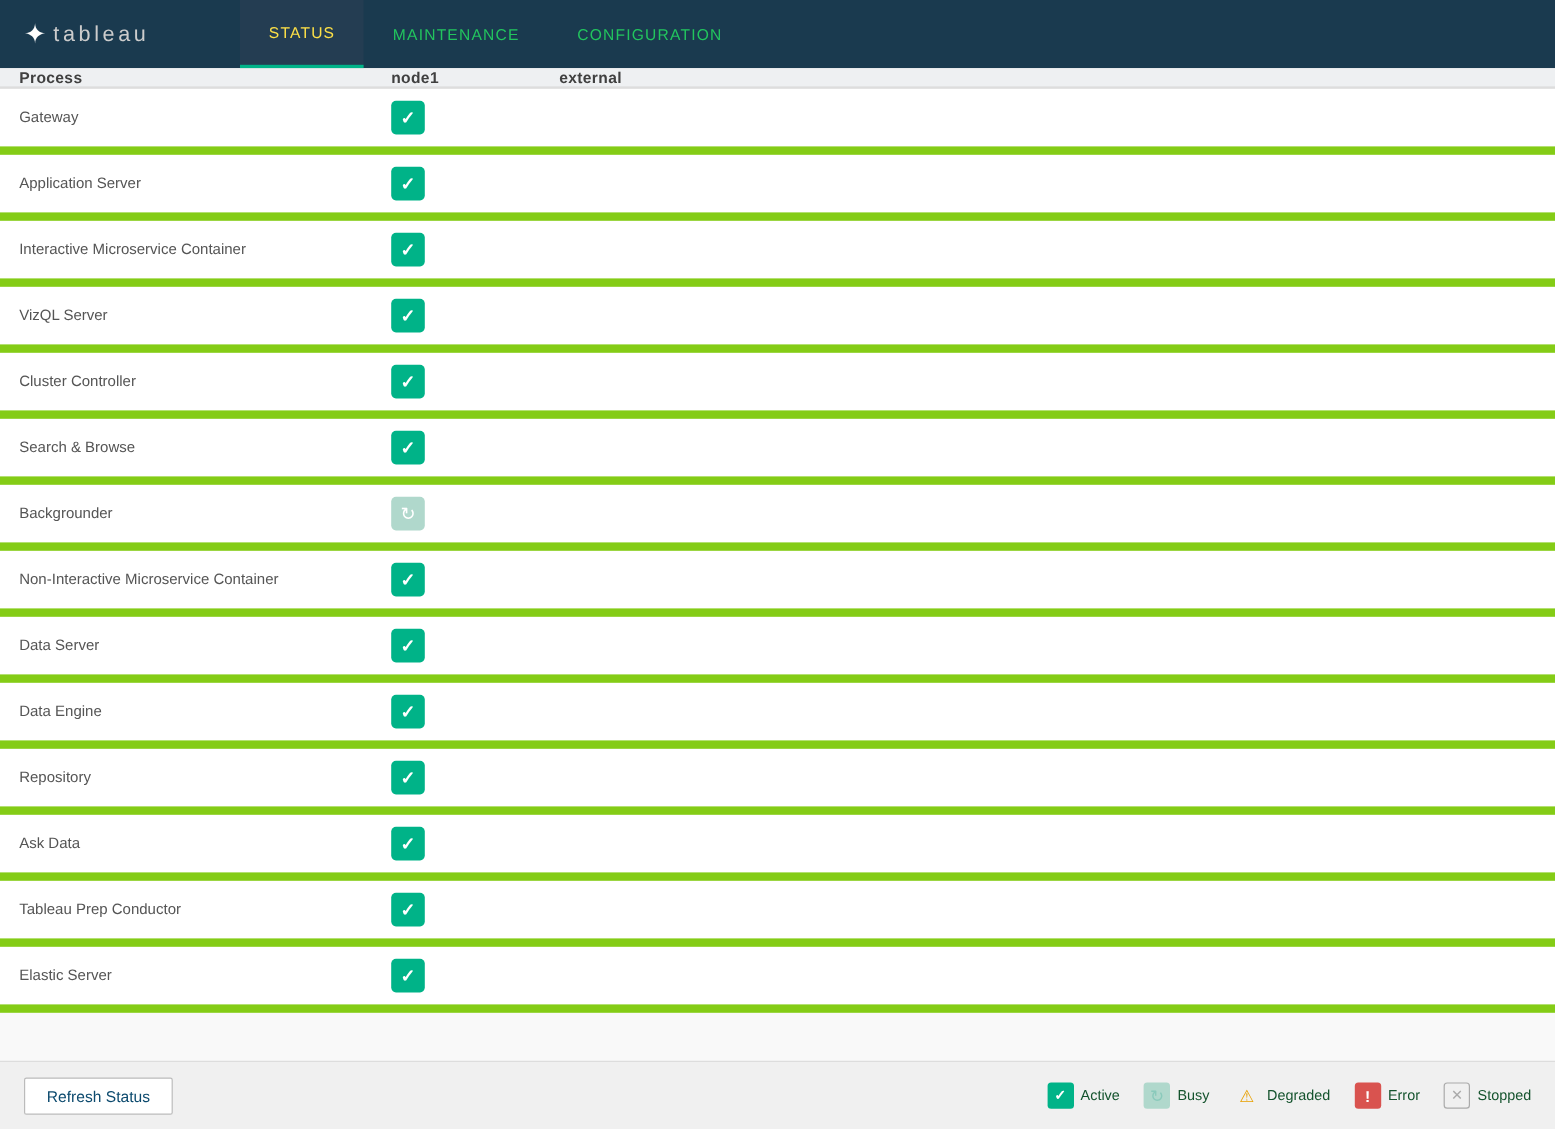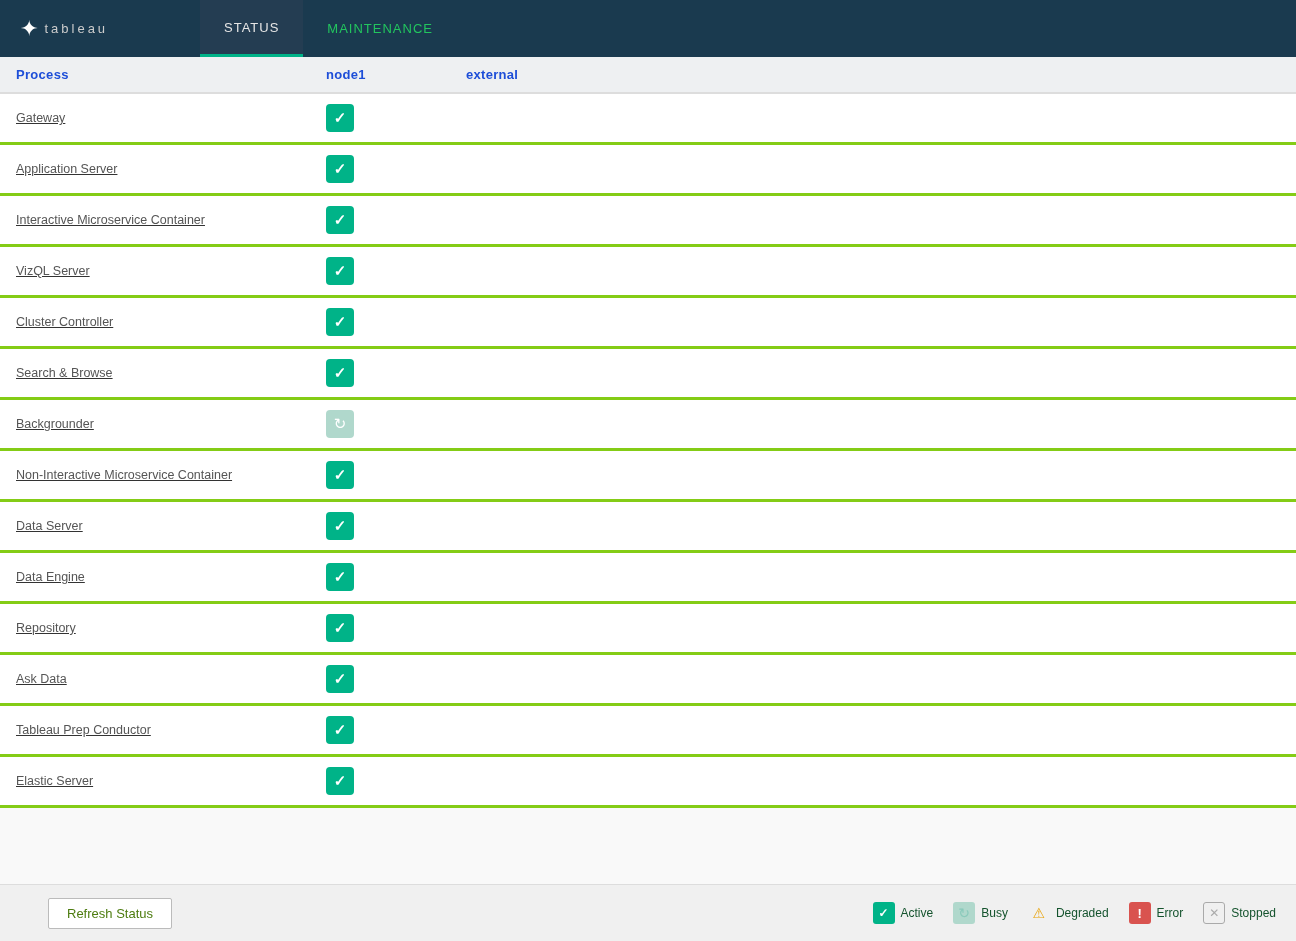--- a/index.html
+++ b/index.html
@@ -21,21 +21,21 @@
     }
     .logo-icon {
       color: #fff;
       font-size: 22px;
       margin-right: 8px;
       letter-spacing: -2px;
       font-weight: 300;
     }
     .logo-text {
       color: #ccc;
-      font-size: 13px;
+      font-size: 18px;
       letter-spacing: 3px;
       font-weight: 300;
     }
     .nav-tabs {
       display: flex;
       height: 100%;
       align-items: center;
     }
     .nav-tab {
       color: #22c55e;
@@ -43,21 +43,21 @@
       height: 100%;
       display: flex;
       align-items: center;
       font-size: 13px;
       letter-spacing: 1px;
       cursor: pointer;
       text-transform: uppercase;
       font-weight: 400;
     }
     .nav-tab.active {
-      color: #e5e5e5;
+      color: #fde047;
       background: #243d52;
       border-bottom: 3px solid #00b388;
     }
 
     
     .main-content {
       flex: 1;
       overflow-y: auto;
       background: #f9f9f9;
     }
@@ -66,36 +66,35 @@
     .status-table {
       width: 100%;
       border-collapse: collapse;
       background: #fff;
     }
     .status-table thead tr {
       background: #eef0f2;
       border-bottom: 2px solid #ddd;
     }
     .status-table thead th {
-      padding: 10px 16px;
+      padding: 0 16px;
       text-align: left;
       font-weight: 700;
       font-size: 13px;
-      color: #1d4ed8;
+      color: #404040;
       letter-spacing: 0.3px;
     }
     .status-table thead th:first-child {
       width: 310px;
     }
     .status-table thead th:nth-child(2) {
       width: 140px;
     }
     .status-table tbody tr {
-      border-bottom: 3px solid #84cc16;
-      text-decoration: underline;
+      border-bottom: 7px solid #84cc16;
     }
     .status-table tbody td {
       padding: 10px 16px;
       font-size: 12.5px;
       color: #444;
     }
     .status-table tbody td:first-child {
       color: #555;
     }
 
@@ -140,24 +139,23 @@
       align-items: center;
       justify-content: space-between;
       padding: 0 20px;
       flex-shrink: 0;
     }
     .refresh-btn {
       border: 1px solid #bbb;
       background: #fff;
       padding: 7px 18px;
       font-size: 13px;
-      color: #4d7c0f;
+      color: #0c4a6e;
       cursor: pointer;
       border-radius: 2px;
-      margin-left: 28px;
     }
     .legend {
       display: flex;
       align-items: center;
       gap: 20px;
     }
     .legend-item {
       display: flex;
       align-items: center;
       gap: 6px;
@@ -188,20 +186,21 @@
 <body>
 
 <header class="header">
   <div class="logo-area">
     <span class="logo-icon">✦</span>
     <span class="logo-text">tableau</span>
   </div>
   <nav class="nav-tabs">
     <div class="nav-tab active">STATUS</div>
     <div class="nav-tab">MAINTENANCE</div>
+    <div class="nav-tab">CONFIGURATION</div>
   </nav>
 </header>
 
 <div class="main-content">
   <table class="status-table">
     <thead>
       <tr>
         <th>Process</th>
         <th>node1</th>
         <th>external</th>

